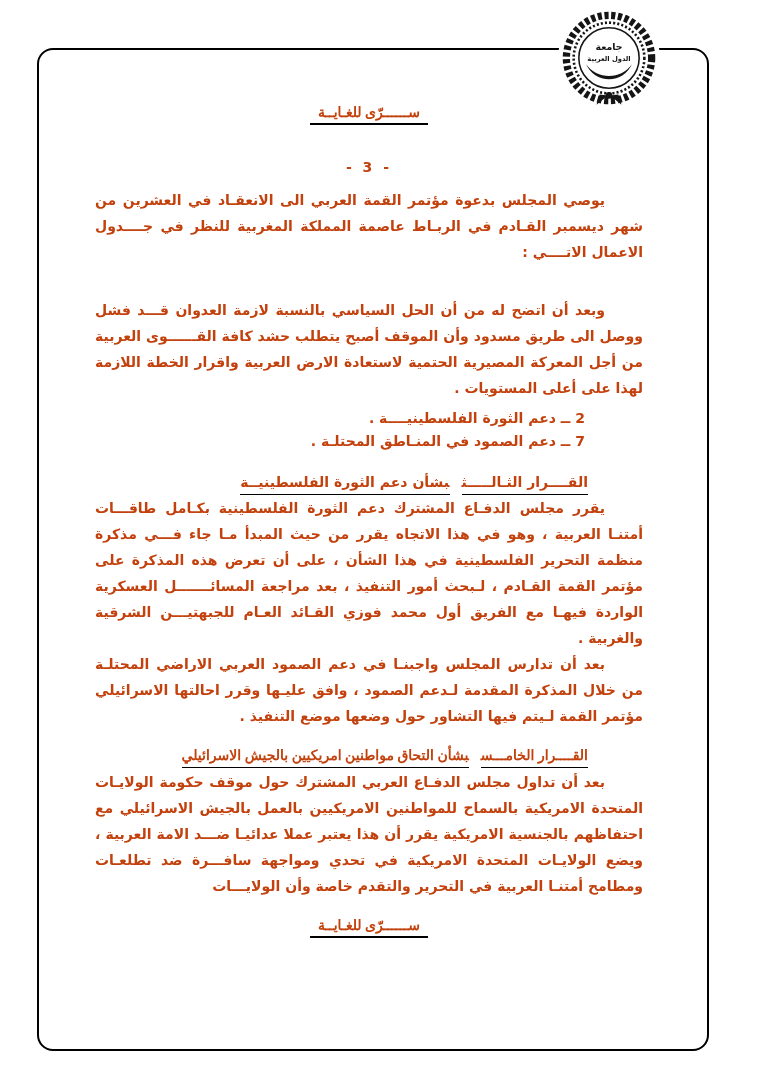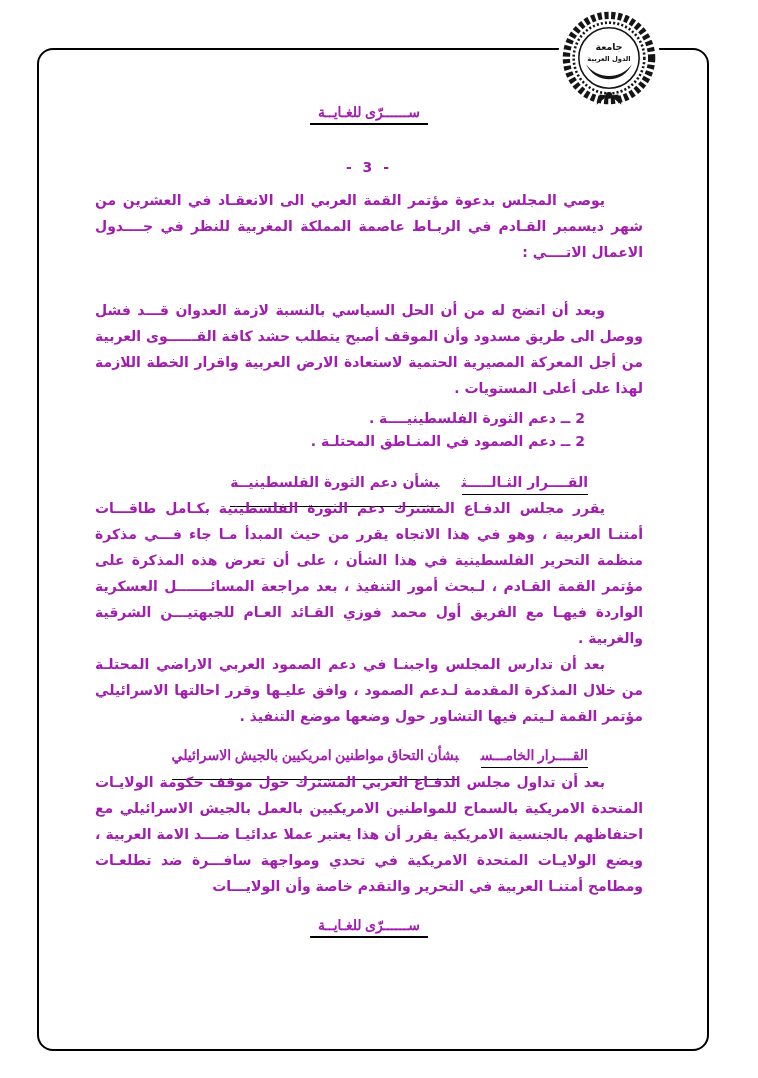--- a/index.html
+++ b/index.html
@@ -1,39 +1,39 @@
 <!DOCTYPE html>
 <html lang="ar"><head>
 <meta charset="utf-8">
 <style>
   html,body{margin:0;padding:0;background:#ffffff;}
   .page{
     position:relative;width:758px;height:1078px;background:#fff;overflow:hidden;
-    font-family:"DejaVu Sans",sans-serif;color:#a21caf;
+    font-family:"DejaVu Sans",sans-serif;color:#c2410c;
   }
   .frame{
     position:absolute;left:37px;top:48px;width:668px;height:999px;
     border:2px solid #000;border-radius:16px;z-index:1;
   }
   .emblem{position:absolute;left:557px;top:6px;width:104px;height:104px;z-index:2;}
   .content{
     position:absolute;left:95px;top:100px;width:548px;direction:rtl;z-index:3;
     font-weight:bold;font-size:14px;line-height:26px;
   }
   .secret{text-align:center;font-size:14px;font-family:Liberation Serif, serif;}
   .underlined{border-bottom:2px solid #000;padding:0 8px 3px;}
   .pagenum{text-align:center;margin-top:28px;letter-spacing:3px;font-size:14px;}
   .para{margin:0;text-align:justify;text-indent:38px;}
   .p1{margin-top:32px;}
   .p2{margin-top:7px;}
   .agenda{margin-top:6px;padding-right:58px;line-height:23px;}
   .agenda-item{text-align:right;}
   .dtitle{text-align:right;padding-right:55px;margin-top:16px;line-height:26px;}
-  .dtitle .dnum{border-bottom:1.5px solid #000;padding-bottom:4px;margin-left:22px;text-align:right;}
-  .dtitle .dsub{border-bottom:1.5px solid #000;padding-bottom:16px;}
+  .dtitle .dnum{border-bottom:1.5px solid #000;padding-bottom:4px;margin-left:12px;text-align:right;}
+  .dtitle .dsub{border-bottom:1.5px solid #000;padding-bottom:4px;}
   .dbody{margin-top:0;}
   .mt12{margin-top:12px;}
   .mt14{margin-top:14px;font-family:Liberation Serif, serif;}
   .cls-bottom{margin-top:14px;}
 </style>
 </head>
 <body>
 
 <div class="page">
 
@@ -61,21 +61,21 @@
     </div>
 
     <div class="pagenum" dir="ltr">- 3 -</div>
 
     <p class="para p2">يوصي المجلس بدعوة مؤتمر القمة العربي الى الانعقـاد في العشرين من شهر ديسمبر القـادم في الربـاط عاصمة المملكة المغربية للنظر في جــــدول الاعمال الاتــــي :</p>
 
     <p class="para p1">وبعد أن اتضح له من أن الحل السياسي بالنسبة لازمة العدوان قـــد فشل ووصل الى طريق مسدود وأن الموقف أصبح يتطلب حشد كافة القــــــوى العربية من أجل المعركة المصيرية الحتمية لاستعادة الارض العربية واقرار الخطة اللازمة لهذا على أعلى المستويات .</p>
 
     <div class="agenda">
       <div class="agenda-item">2 ــ دعم الثورة الفلسطينيــــة .</div>
-      <div class="agenda-item">2 ــ دعم الصمود في المنـاطق المحتلـة .</div>
+      <div class="agenda-item">7 ــ دعم الصمود في المنـاطق المحتلـة .</div>
     </div>
 
     <div class="dtitle">
       <span class="dnum">القــــرار الثـالـــــث</span><span class="dsub">بشأن دعم الثورة الفلسطينيــة</span>
     </div>
     <p class="para dbody">يقرر مجلس الدفـاع المشترك دعم الثورة الفلسطينية بكـامل طاقـــات أمتنـا العربية ، وهو في هذا الاتجاه يقرر من حيث المبدأ مـا جاء فـــي مذكرة منظمة التحرير الفلسطينية في هذا الشأن ، على أن تعرض هذه المذكرة على مؤتمر القمة القـادم ، لـبحث أمور التنفيذ ، بعد مراجعة المسائـــــــل العسكرية الواردة فيهـا مع الفريق أول محمد فوزي القـائد العـام للجبهتيـــن الشرقية والغربية .</p>
 
     <p class="para dbody">بعد أن تدارس المجلس واجبنـا في دعم الصمود العربي الاراضي المحتلـة من خلال المذكرة المقدمة لـدعم الصمود ، وافق عليـها وقرر احالتها الاسرائيلي مؤتمر القمة لـيتم فيها التشاور حول وضعها موضع التنفيذ .</p>
 
     <div class="dtitle mt14">

